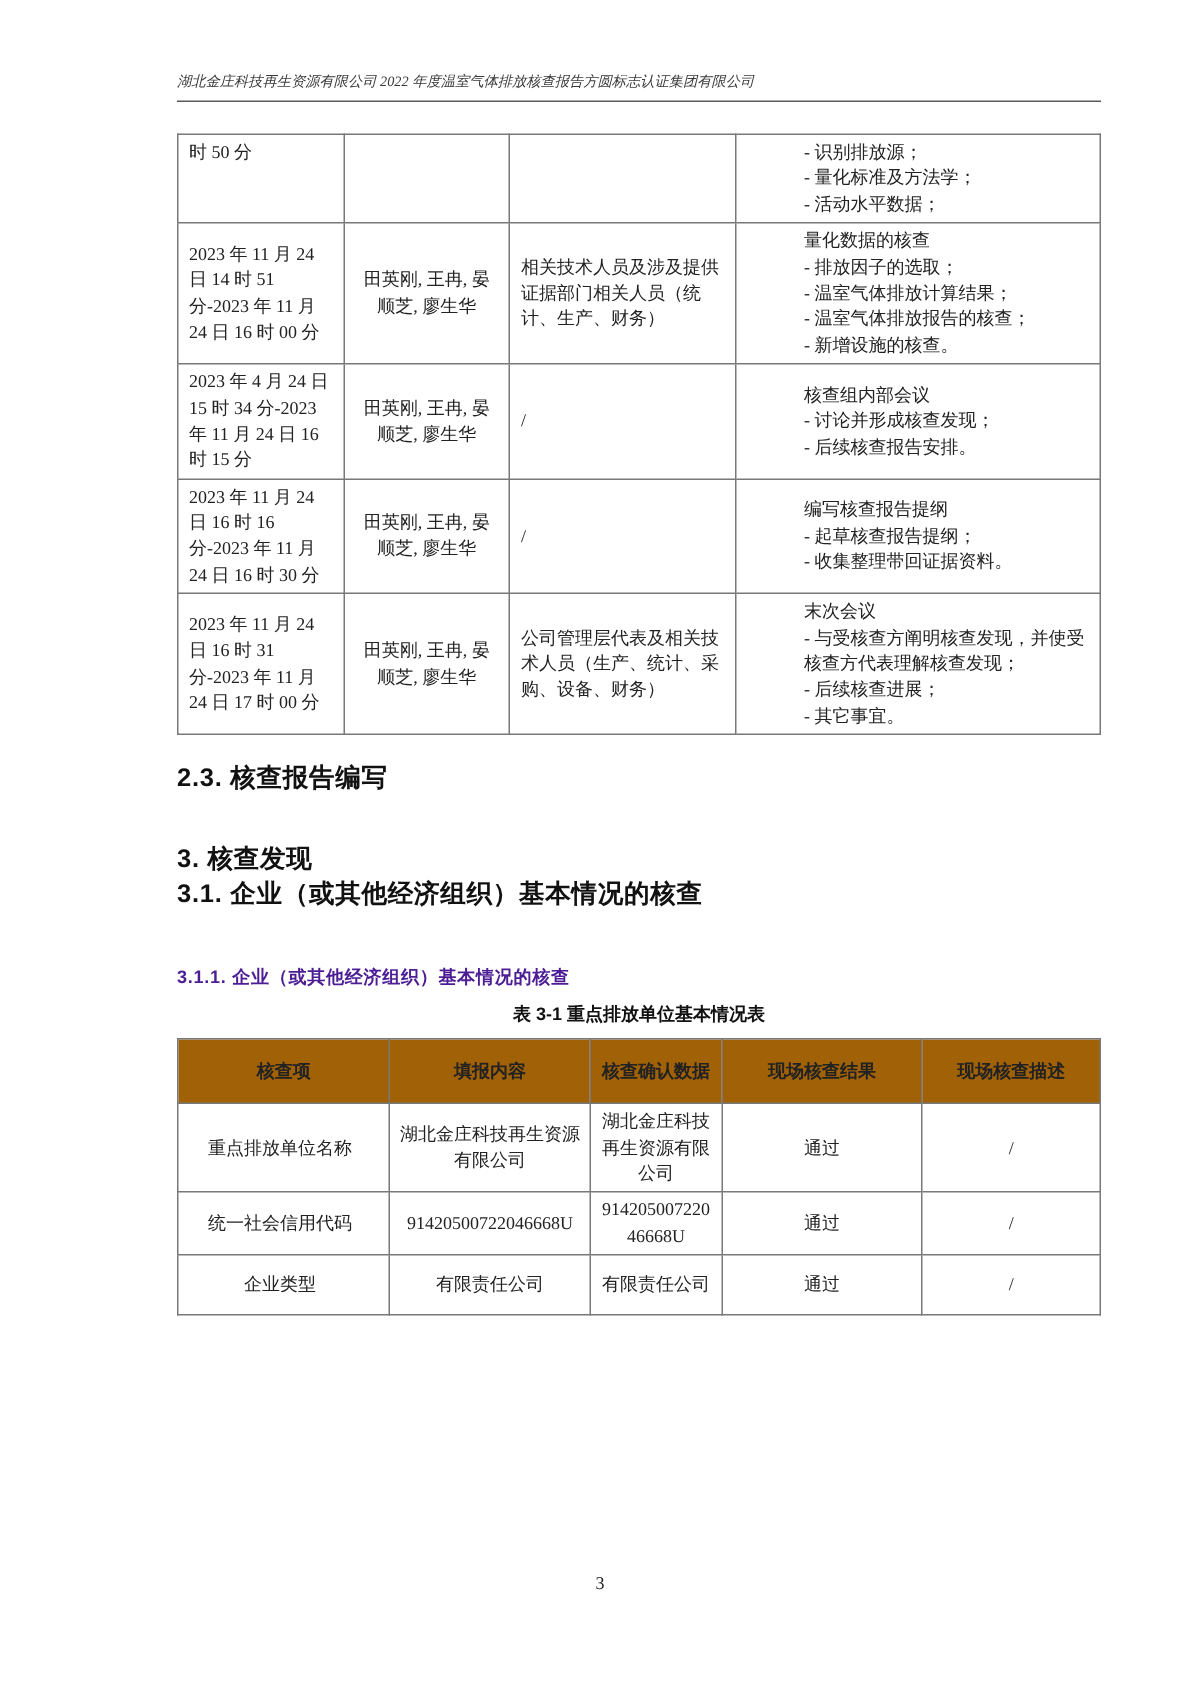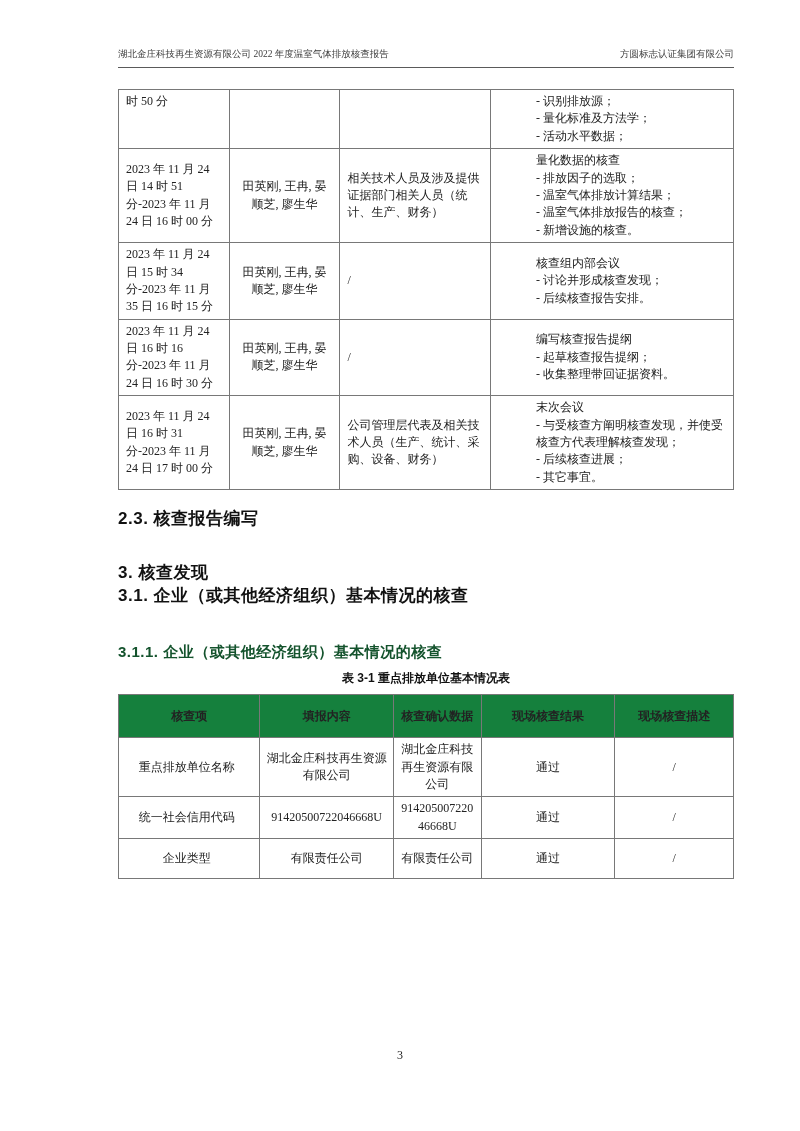--- a/index.html
+++ b/index.html
@@ -9,24 +9,25 @@
     font-family:"Liberation Serif","DejaVu Serif",serif;
     color:#1c1c1c;
     overflow:hidden;
   }
   .page { position:relative; width:800px; height:1131px; background:#ffffff; }
   .content { position:absolute; left:118px; top:0; width:616px; }
 
   
   .doc-header {
     margin-top:48px;
-    display:flex; justify-content:space-between; align-items:flex-end;
+    display:flex; align-items:flex-end;
     font-size:9.5px; color:#3a3a3a;
     padding-bottom:6px;
     border-bottom:1px solid #5a5a5a;
+    font-style:italic;
   }
 
   
   table { border-collapse:collapse; width:100%; }
   td, th { border:1px solid #787878; }
 
   
   .schedule { margin-top:21px; font-size:12px; table-layout:fixed; }
   .schedule td { padding:3px 7px; line-height:1.45; vertical-align:middle; color:#222; }
   .schedule .c-time   { width:18%;  text-align:left; }
@@ -41,21 +42,21 @@
   .schedule tr.r4 { height:86px; }
 
   
   .h-main {
     font-family:"Liberation Sans","DejaVu Sans",sans-serif;
     font-weight:bold; font-size:17px; color:#111;
     letter-spacing:0.5px;
   }
   .h-sub {
     font-family:"Liberation Sans","DejaVu Sans",sans-serif;
-    font-weight:bold; font-size:15px; color:#14532d;
+    font-weight:bold; font-size:12px; color:#4c1d95;
     letter-spacing:0.5px;
   }
   .mt-23  { margin-top:17px; }
   .mt-3   { margin-top:31px; }
   .mt-31  { }
   .mt-311 { margin-top:36px; }
 
   
   .para {
     margin-top:24px;
@@ -67,21 +68,21 @@
   .tbl-caption {
     margin-top:8px;
     text-align:center;
     font-family:"Liberation Sans","DejaVu Sans",sans-serif;
     font-weight:bold; font-size:12px; color:#111;
   }
 
   
   .basic { margin-top:7px; font-size:12px; table-layout:fixed; }
   .basic th {
-    background:#15803d;
+    background:#a16207;
     font-family:"Liberation Sans","DejaVu Sans",sans-serif;
     font-weight:bold; font-size:12px; color:#222;
     text-align:center; vertical-align:middle; padding:3px 4px; line-height:1.4;
   }
   .basic td {
     padding:3px 6px; line-height:1.45; vertical-align:middle;
     text-align:center; word-break:break-all; color:#222;
   }
   .basic td.c-item { text-align:center; padding-left:1px; }
   .basic .b-c1 { width:23%; }
@@ -125,21 +126,21 @@
           <td class="c-time">2023 年 11 月 24 日 14 时 51 分-2023 年 11 月 24 日 16 时 00 分</td>
           <td class="c-aud">田英刚, 王冉, 晏顺芝, 廖生华</td>
           <td class="c-part">相关技术人员及涉及提供证据部门相关人员（统计、生产、财务）</td>
           <td class="c-cont">量化数据的核查
 - 排放因子的选取；
 - 温室气体排放计算结果；
 - 温室气体排放报告的核查；
 - 新增设施的核查。</td>
         </tr>
         <tr class="r2">
-          <td class="c-time">2023 年 11 月 24 日 15 时 34 分-2023 年 11 月 35 日 16 时 15 分</td>
+          <td class="c-time">2023 年 4 月 24 日 15 时 34 分-2023 年 11 月 24 日 16 时 15 分</td>
           <td class="c-aud">田英刚, 王冉, 晏顺芝, 廖生华</td>
           <td class="c-part">/</td>
           <td class="c-cont">核查组内部会议
 - 讨论并形成核查发现；
 - 后续核查报告安排。</td>
         </tr>
         <tr class="r3">
           <td class="c-time">2023 年 11 月 24 日 16 时 16 分-2023 年 11 月 24 日 16 时 30 分</td>
           <td class="c-aud">田英刚, 王冉, 晏顺芝, 廖生华</td>
           <td class="c-part">/</td>

